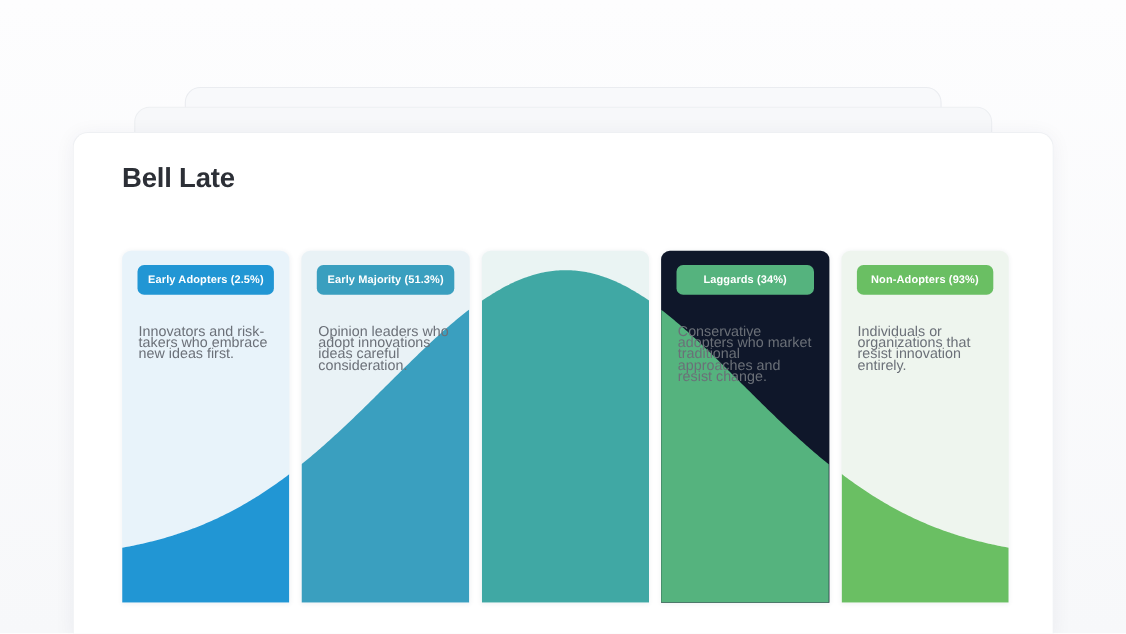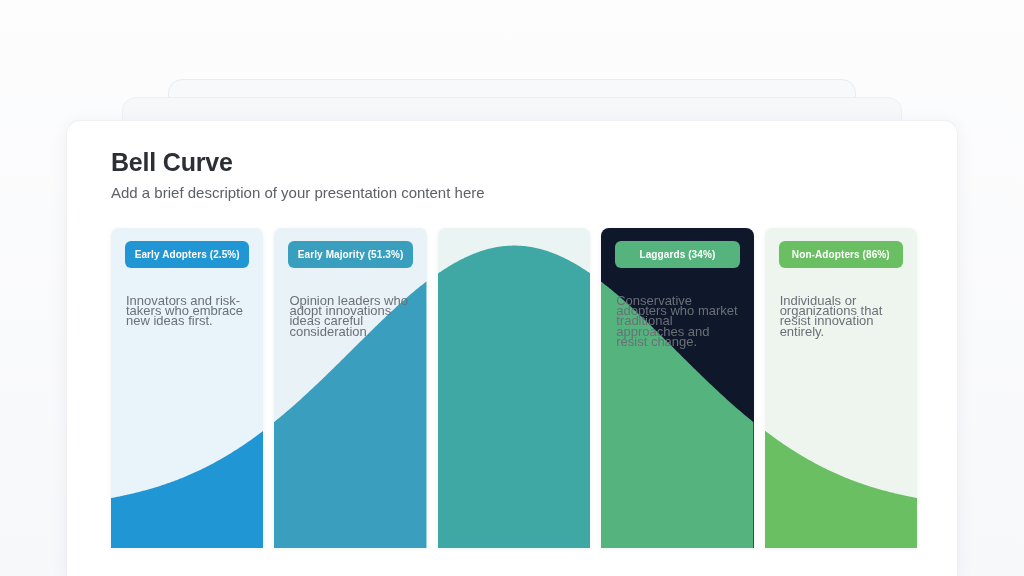--- a/index.html
+++ b/index.html
@@ -145,22 +145,21 @@
 <body>
 
 <div id="stage">
 
   <div class="deck-layer back"></div>
   <div class="deck-layer mid"></div>
 
   <div id="slide">
 
     <div id="slide-head">
-      <h1 id="deck-title">Bell Curve</h1>
-      <p id="deck-subtitle">Add a brief description of your presentation content here</p>
+      <h1 id="deck-title">Bell Late</h1>
     </div>
 
     <div id="columns">
         <div class="col" style="background: rgb(232, 243, 250);">
           <svg class="curve-svg" viewBox="0 0 156 320" preserveAspectRatio="none">
             <path d="M 0 320.00 L 0.00 270.00 L 1.73 269.69 L 3.47 269.38 L 5.20 269.06 L 6.93 268.73 L 8.67 268.39 L 10.40 268.05 L 12.13 267.70 L 13.87 267.34 L 15.60 266.97 L 17.33 266.60 L 19.07 266.22 L 20.80 265.83 L 22.53 265.43 L 24.27 265.03 L 26.00 264.61 L 27.73 264.19 L 29.47 263.76 L 31.20 263.32 L 32.93 262.87 L 34.67 262.42 L 36.40 261.95 L 38.13 261.47 L 39.87 260.99 L 41.60 260.50 L 43.33 259.99 L 45.07 259.48 L 46.80 258.96 L 48.53 258.43 L 50.27 257.88 L 52.00 257.33 L 53.73 256.77 L 55.47 256.20 L 57.20 255.62 L 58.93 255.02 L 60.67 254.42 L 62.40 253.81 L 64.13 253.18 L 65.87 252.54 L 67.60 251.90 L 69.33 251.24 L 71.07 250.57 L 72.80 249.89 L 74.53 249.20 L 76.27 248.50 L 78.00 247.78 L 79.73 247.06 L 81.47 246.32 L 83.20 245.57 L 84.93 244.81 L 86.67 244.03 L 88.40 243.25 L 90.13 242.45 L 91.87 241.64 L 93.60 240.82 L 95.33 239.99 L 97.07 239.14 L 98.80 238.28 L 100.53 237.41 L 102.27 236.53 L 104.00 235.63 L 105.73 234.72 L 107.47 233.80 L 109.20 232.86 L 110.93 231.92 L 112.67 230.96 L 114.40 229.98 L 116.13 229.00 L 117.87 228.00 L 119.60 226.99 L 121.33 225.96 L 123.07 224.92 L 124.80 223.87 L 126.53 222.81 L 128.27 221.73 L 130.00 220.64 L 131.73 219.54 L 133.47 218.42 L 135.20 217.29 L 136.93 216.15 L 138.67 215.00 L 140.40 213.83 L 142.13 212.65 L 143.87 211.46 L 145.60 210.25 L 147.33 209.03 L 149.07 207.80 L 150.80 206.56 L 152.53 205.30 L 154.27 204.03 L 156.00 202.75 L 156.00 320.00 Z" fill="#2196d4"></path>
           </svg>
           <div class="col-head">
             <span class="badge" style="background: rgb(33, 150, 212);">Early Adopters (2.5%)</span>
             <p class="col-desc">Innovators and risk-takers who embrace new ideas first.</p>
@@ -187,20 +186,20 @@
           <div class="col-head">
             <span class="badge" style="background: rgb(85, 179, 126);">Laggards (34%)</span>
             <p class="col-desc">Conservative adopters who market traditional approaches and resist change.</p>
           </div>
         </div>
         <div class="col" style="background: rgb(238, 245, 238);">
           <svg class="curve-svg" viewBox="0 0 156 320" preserveAspectRatio="none">
             <path d="M 0 320.00 L 0.00 202.75 L 1.73 204.03 L 3.47 205.30 L 5.20 206.56 L 6.93 207.80 L 8.67 209.03 L 10.40 210.25 L 12.13 211.46 L 13.87 212.65 L 15.60 213.83 L 17.33 215.00 L 19.07 216.15 L 20.80 217.29 L 22.53 218.42 L 24.27 219.54 L 26.00 220.64 L 27.73 221.73 L 29.47 222.81 L 31.20 223.87 L 32.93 224.92 L 34.67 225.96 L 36.40 226.99 L 38.13 228.00 L 39.87 229.00 L 41.60 229.98 L 43.33 230.96 L 45.07 231.92 L 46.80 232.86 L 48.53 233.80 L 50.27 234.72 L 52.00 235.63 L 53.73 236.53 L 55.47 237.41 L 57.20 238.28 L 58.93 239.14 L 60.67 239.99 L 62.40 240.82 L 64.13 241.64 L 65.87 242.45 L 67.60 243.25 L 69.33 244.03 L 71.07 244.81 L 72.80 245.57 L 74.53 246.32 L 76.27 247.06 L 78.00 247.78 L 79.73 248.50 L 81.47 249.20 L 83.20 249.89 L 84.93 250.57 L 86.67 251.24 L 88.40 251.90 L 90.13 252.54 L 91.87 253.18 L 93.60 253.81 L 95.33 254.42 L 97.07 255.02 L 98.80 255.62 L 100.53 256.20 L 102.27 256.77 L 104.00 257.33 L 105.73 257.88 L 107.47 258.43 L 109.20 258.96 L 110.93 259.48 L 112.67 259.99 L 114.40 260.50 L 116.13 260.99 L 117.87 261.47 L 119.60 261.95 L 121.33 262.42 L 123.07 262.87 L 124.80 263.32 L 126.53 263.76 L 128.27 264.19 L 130.00 264.61 L 131.73 265.03 L 133.47 265.43 L 135.20 265.83 L 136.93 266.22 L 138.67 266.60 L 140.40 266.97 L 142.13 267.34 L 143.87 267.70 L 145.60 268.05 L 147.33 268.39 L 149.07 268.73 L 150.80 269.06 L 152.53 269.38 L 154.27 269.69 L 156.00 270.00 L 156.00 320.00 Z" fill="#6abf63"></path>
           </svg>
           <div class="col-head">
-            <span class="badge" style="background: rgb(106, 191, 99);">Non-Adopters (86%)</span>
+            <span class="badge" style="background: rgb(106, 191, 99);">Non-Adopters (93%)</span>
             <p class="col-desc">Individuals or organizations that resist innovation entirely.</p>
           </div>
         </div>
       </div>
 
   </div>
 </div>
 
 </body></html>

